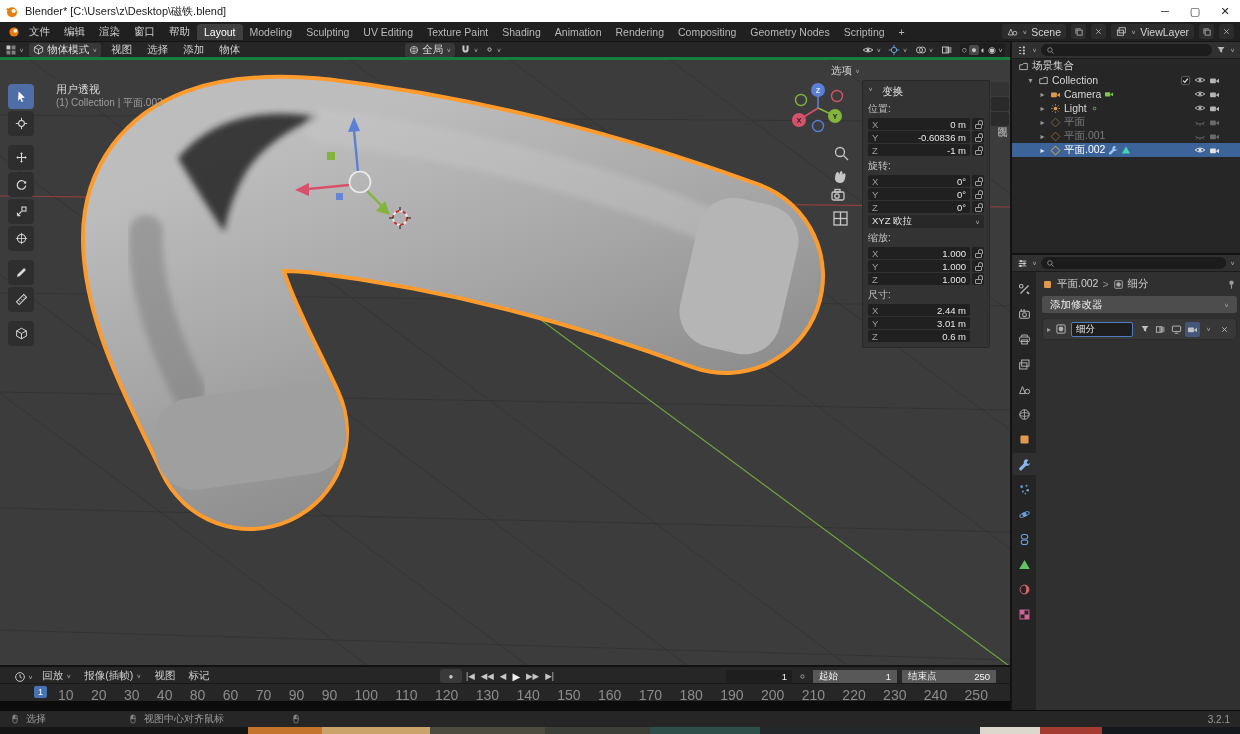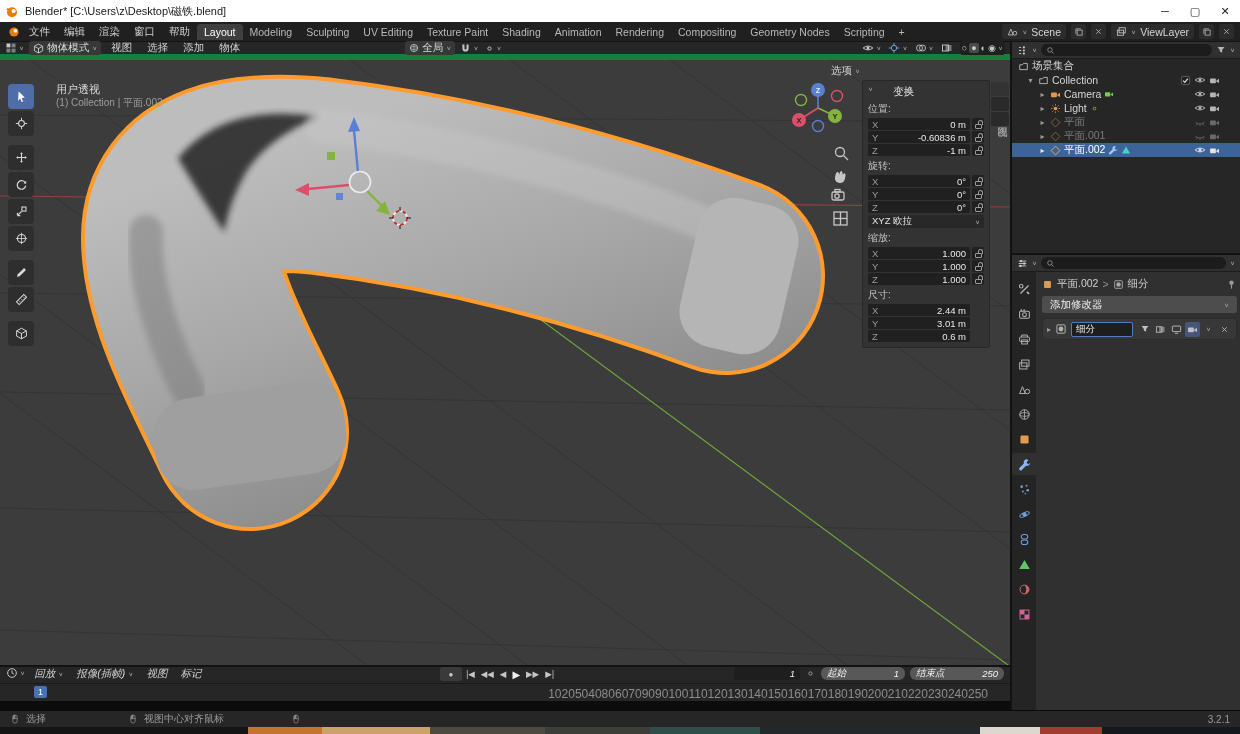--- a/index.html
+++ b/index.html
@@ -18,68 +18,68 @@
   #topbar .ws{padding:2px 7px;color:#b8b8b8;font-size:10.5px;border-radius:4px 4px 0 0;}
   #topbar .ws.active{background:#3f3f3f;color:#fff;}
   #topbar .rt{margin-left:auto;display:flex;align-items:center;gap:5px;}
   .pill{display:flex;align-items:center;height:15px;background:#2c2c2c;border-radius:3px;padding:0 5px;gap:4px;font-size:10.5px;color:#d5d5d5;}
   .minib{width:15px;height:15px;background:#2c2c2c;border-radius:3px;display:flex;align-items:center;justify-content:center;color:#b5b5b5;}
   
   #content{display:flex;height:668px;}
   #left{width:1012px;box-sizing:border-box;border-right:2px solid #121212;display:flex;flex-direction:column;}
   #right{width:228px;display:flex;flex-direction:column;}
   
-  #vheader{height:18px;background:#262626;display:flex;align-items:center;padding:0 5px;gap:5px;border-bottom:6px solid #15803d;box-sizing:border-box;}
+  #vheader{height:18px;background:#262626;display:flex;align-items:center;padding:0 5px;gap:5px;border-bottom:3px solid #15803d;box-sizing:border-box;}
   #vheader .menu{padding:0 5px;color:#cfcfcf;font-size:10.5px;}
   .hbtn{display:flex;align-items:center;gap:3px;height:14px;padding:0 4px;background:#383838;border-radius:3px;font-size:10.5px;color:#dcdcdc;}
   .hico{display:flex;align-items:center;gap:2px;}
   .shadegrp{display:flex;align-items:center;background:#1f1f1f;border-radius:3px;padding:0 2px;height:14px;gap:2px;font-size:9px;color:#c9c9c9;}
   .shadegrp .on{background:#4a4a4a;border-radius:2px;padding:0 2px;}
   
   #canvas{position:relative;height:605px;background:#3c3c3c;overflow:hidden;}
   #scene{position:absolute;left:0;top:0;}
   #vp-text{position:absolute;left:56px;top:22px;line-height:14px;pointer-events:none;}
   #vp-text .l1{color:#d8d8d8;font-size:11px;}
   #vp-text .l2{color:#9e9e9e;font-size:10px;}
   #options{position:absolute;right:150px;top:4px;color:#d5d5d5;font-size:10.5px;display:flex;gap:3px;align-items:center;}
   
   #toolcol{position:absolute;left:8px;top:24px;display:flex;flex-direction:column;gap:2px;}
   #toolcol .tb{width:26px;height:25px;background:#2e2e2e;border-radius:4px;display:flex;align-items:center;justify-content:center;color:#d8d8d8;}
   #toolcol .tb.active{background:#4f6ea8;color:#fff;}
   #toolcol .gap{height:5px;}
   
   #npanel{position:absolute;left:862px;top:20px;width:128px;background:#333;border:1px solid #282828;box-sizing:border-box;padding:4px 5px;border-radius:2px;}
-  #npanel .sect{color:#e4e4e4;font-size:10.5px;margin-bottom:3px;display:flex;gap:20px;align-items:flex-start;}
+  #npanel .sect{color:#e4e4e4;font-size:10.5px;margin-bottom:3px;display:flex;gap:9px;align-items:flex-start;}
   #npanel .lab{color:#c3c3c3;font-size:10px;margin:3px 0 2px;}
   .frow{display:flex;gap:2px;align-items:center;margin-bottom:1px;}
   .fld{flex:1;display:flex;align-items:center;background:#202020;border-radius:2px;height:12px;padding:0 4px;font-size:9.5px;}
   .fld .ax{color:#9a9a9a;}
   .fld .vv{margin-left:auto;color:#e8e8e8;}
   .lockbtn{width:12px;height:12px;background:#202020;border-radius:2px;position:relative;flex:none;}
   .lockbtn::before{content:"";position:absolute;left:3px;top:6px;width:5px;height:3px;border:1px solid #9a9a9a;border-radius:1px;}
   .lockbtn::after{content:"";position:absolute;left:6px;top:2px;width:3px;height:4px;border:1px solid #9a9a9a;border-bottom:none;border-radius:3px 3px 0 0;}
   .sp12{width:12px;flex:none;}
   .drop{display:flex;align-items:center;background:#282828;border-radius:2px;height:13px;padding:0 4px;font-size:9.5px;color:#e3e3e3;margin:2px 0;}
   .drop .cv{margin-left:auto;}
   
   #ntabs{position:absolute;right:0;top:22px;width:19px;display:flex;flex-direction:column;gap:1px;}
   #ntabs .nt{writing-mode:vertical-rl;padding:7px 0;text-align:center;font-size:10px;color:#a8a8a8;background:#2a2a2a;border-radius:0 3px 3px 0;width:18px;box-sizing:border-box;}
   #ntabs .nt.active{background:#333;color:#ececec;}
   
-  #tl-header{height:18px;background:#262626;border-top:2px solid #121212;display:flex;align-items:flex-start;padding:0 6px;gap:5px;box-sizing:border-box;position:relative;font-style:italic;}
+  #tl-header{height:18px;background:#262626;border-top:2px solid #121212;display:flex;align-items:flex-end;padding:0 14px;gap:5px;box-sizing:border-box;position:relative;}
   #tl-header .menu{padding:0 4px;color:#cfcfcf;font-size:10.5px;display:flex;align-items:center;gap:3px;}
   #tl-center{position:absolute;left:440px;display:flex;align-items:center;gap:4px;}
   .tbtn{height:14px;min-width:18px;background:#3a3a3a;border-radius:3px;display:flex;align-items:center;justify-content:center;color:#c6c6c6;font-size:8px;padding:0 2px;}
   .transport{display:flex;gap:6px;color:#c6c6c6;font-size:8.5px;align-items:center;}
   #tl-right{margin-left:auto;display:flex;align-items:center;gap:5px;}
   .framefld{width:56px;height:13px;background:#1e1e1e;border-radius:3px;color:#f0f0f0;font-size:9.5px;display:flex;align-items:center;justify-content:flex-end;padding:0 5px;}
-  .rangefld{height:13px;background:#585858;border-radius:6px;color:#f5f5f5;font-size:9.5px;display:flex;align-items:center;padding:0 6px;gap:16px;}
+  .rangefld{height:13px;background:#585858;border-radius:0;color:#f5f5f5;font-size:9.5px;display:flex;align-items:center;padding:0 6px;gap:16px;}
   .rangefld .rv{margin-left:auto;}
   #tl-ruler{height:17px;background:#262626;border-top:1px solid #191919;position:relative;}
-  #tl-ruler .nums{position:absolute;left:58px;right:22px;top:3px;display:flex;justify-content:flex-end;color:#8c8c8c;font-size:12px;}
+  #tl-ruler .nums{position:absolute;left:58px;right:22px;top:3px;display:flex;justify-content:space-between;color:#8c8c8c;font-size:14px;}
   #tl-marker{position:absolute;left:34px;top:2px;background:#4772b3;color:#fff;font-size:9px;border-radius:2px;padding:0 4px;line-height:12px;}
   #tl-fill{flex:1;background:#0c0c0c;}
   
   #outliner{height:213px;background:#262626;box-sizing:border-box;border-bottom:2px solid #121212;display:flex;flex-direction:column;}
   .ed-header{height:17px;background:#303030;display:flex;align-items:center;padding:0 5px;gap:4px;border-bottom:1px solid #1c1c1c;box-sizing:border-box;flex:none;}
   .search{flex:1;height:12px;background:#1c1c1c;border-radius:7px;display:flex;align-items:center;padding:0 5px;gap:3px;color:#8f8f8f;}
   .orow{height:14px;display:flex;align-items:center;gap:3px;font-size:10.5px;color:#d5d5d5;padding-right:20px;}
   .orow .car{width:9px;color:#9b9b9b;font-size:8px;text-align:center;flex:none;}
   .orow .rticons{margin-left:auto;display:flex;gap:3px;align-items:center;}
   .orow.sel{background:#3d6499;color:#fff;}
@@ -769,21 +769,21 @@
           <span>结束点</span>
           <span class="rv">250</span>
         </div>
       </div>
     </div>
     <div id="tl-ruler">
       <div id="tl-marker">1</div>
       <div class="nums">
         <span>10</span>
           <span>20</span>
-          <span>50</span>
+          <span>30</span>
           <span>40</span>
           <span>80</span>
           <span>60</span>
           <span>70</span>
           <span>90</span>
           <span>90</span>
           <span>100</span>
           <span>110</span>
           <span>120</span>
           <span>130</span>

